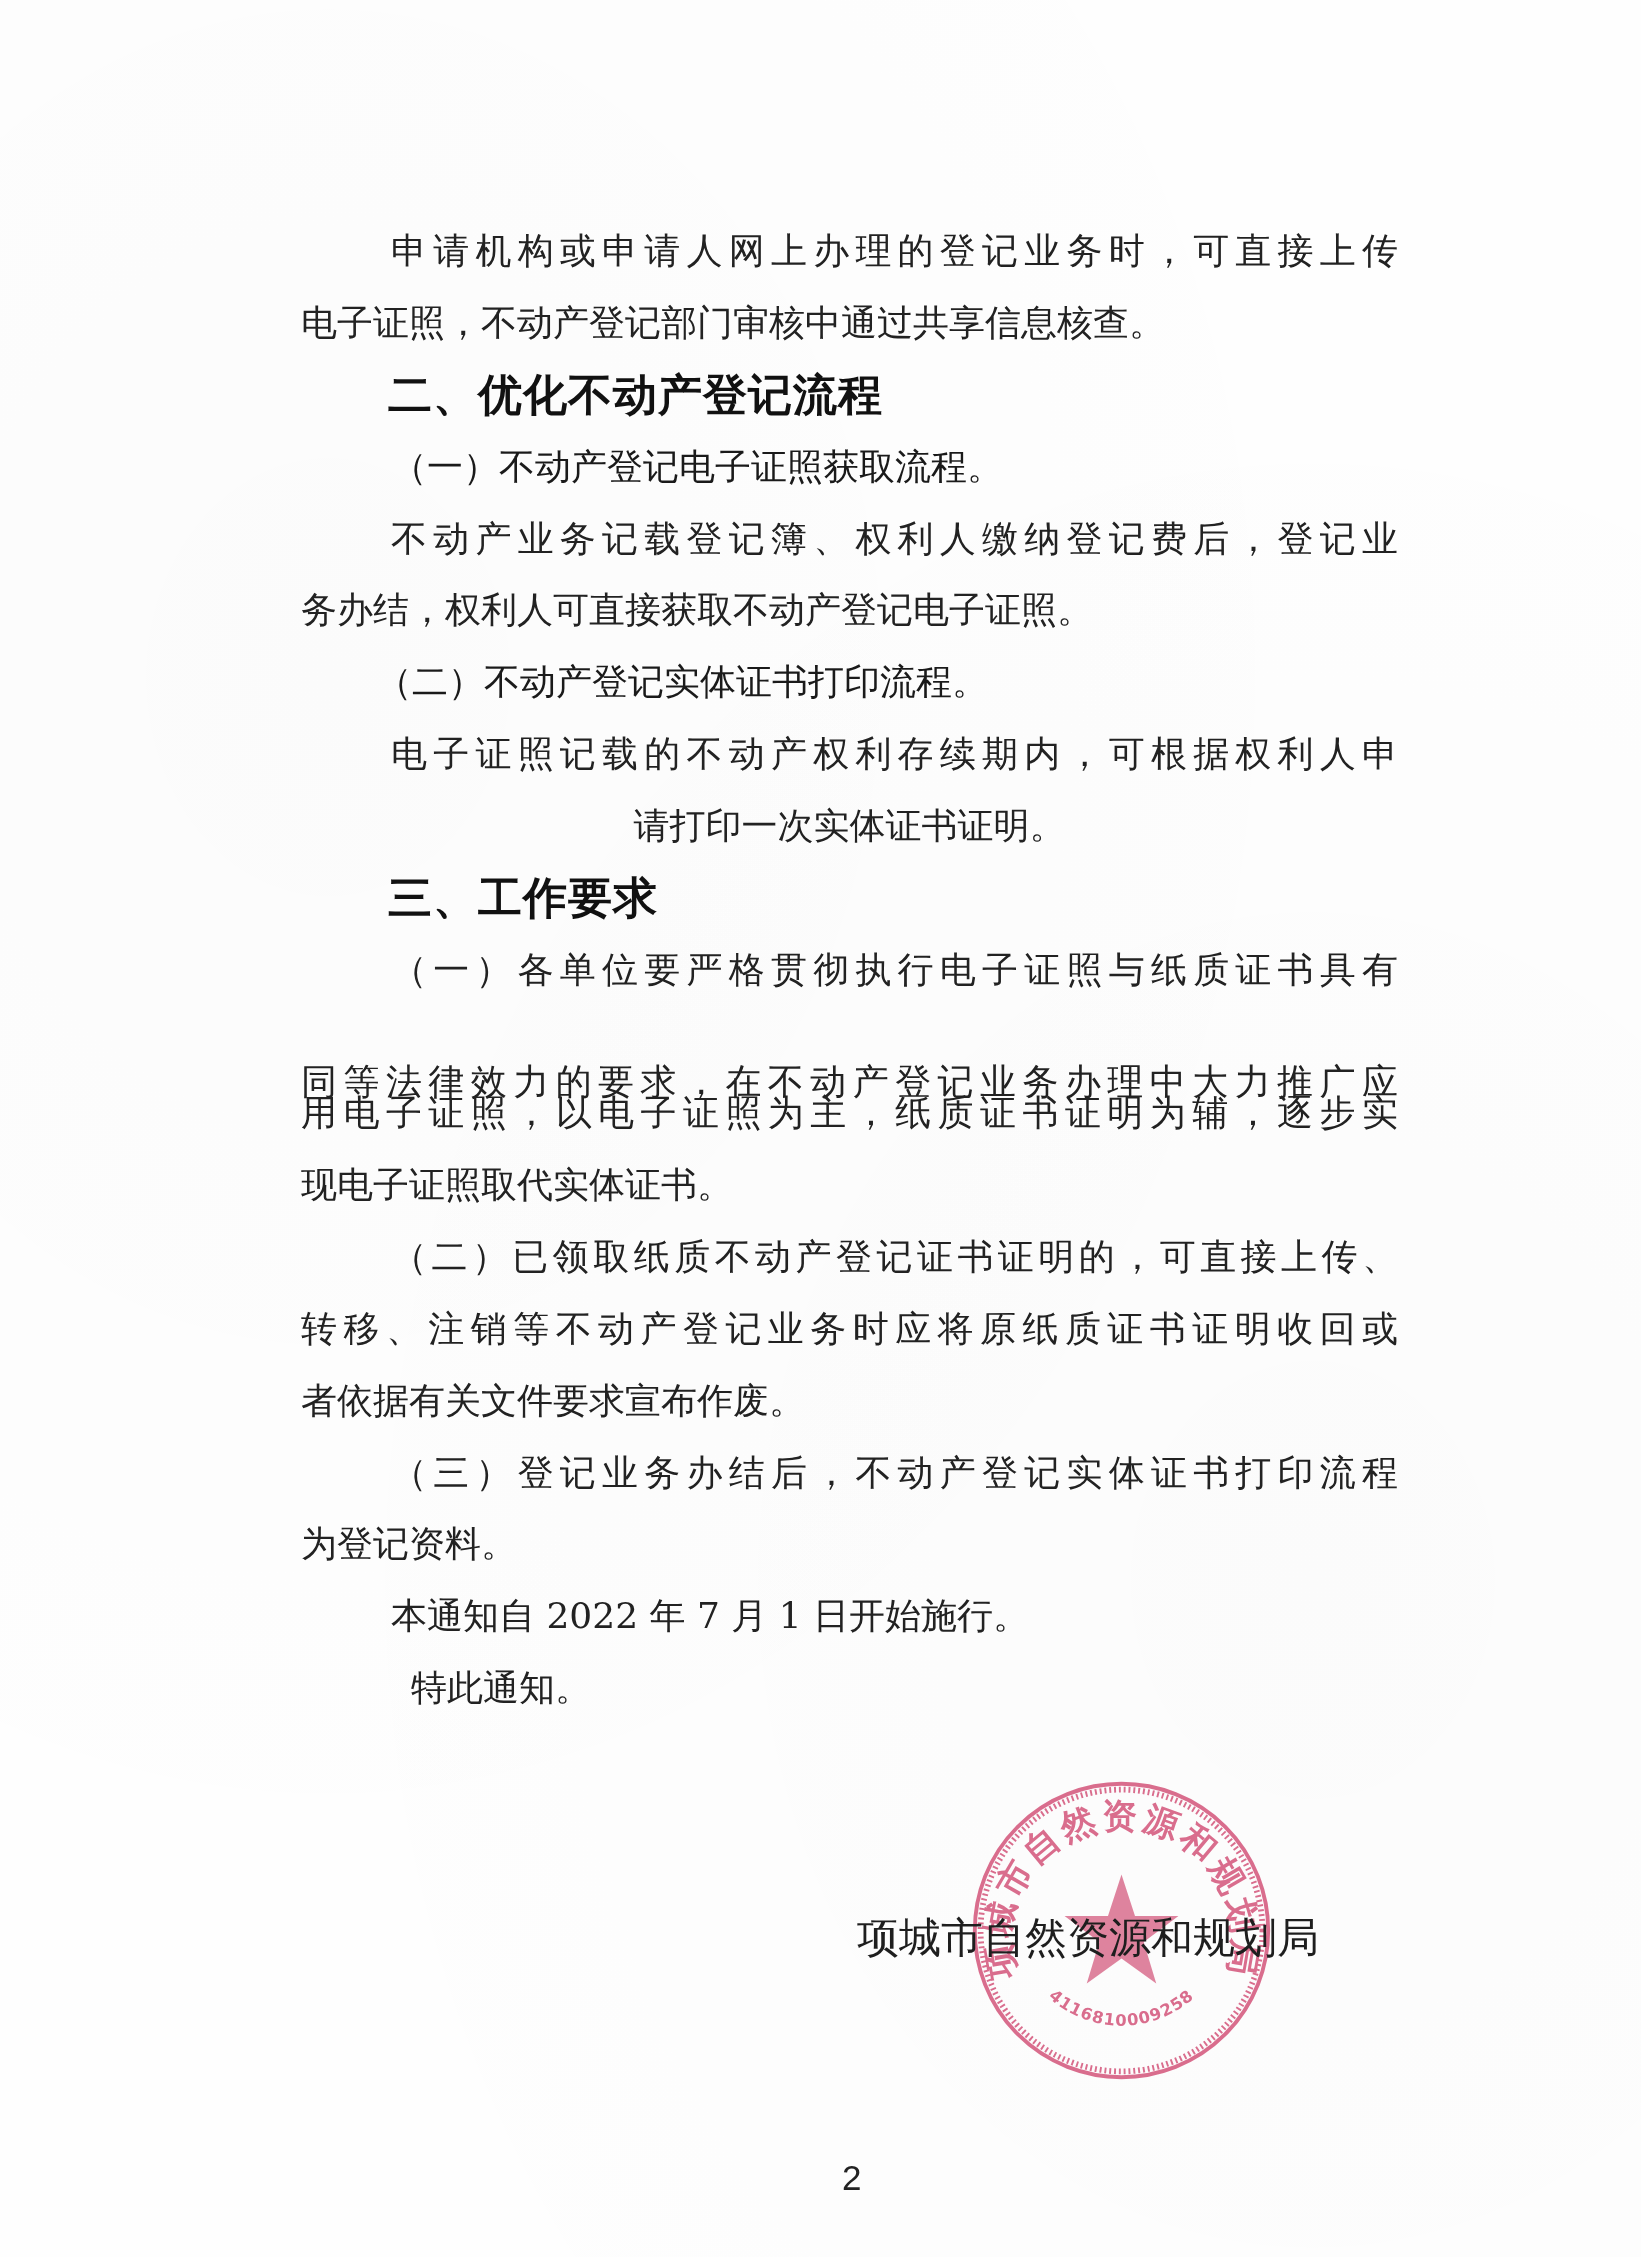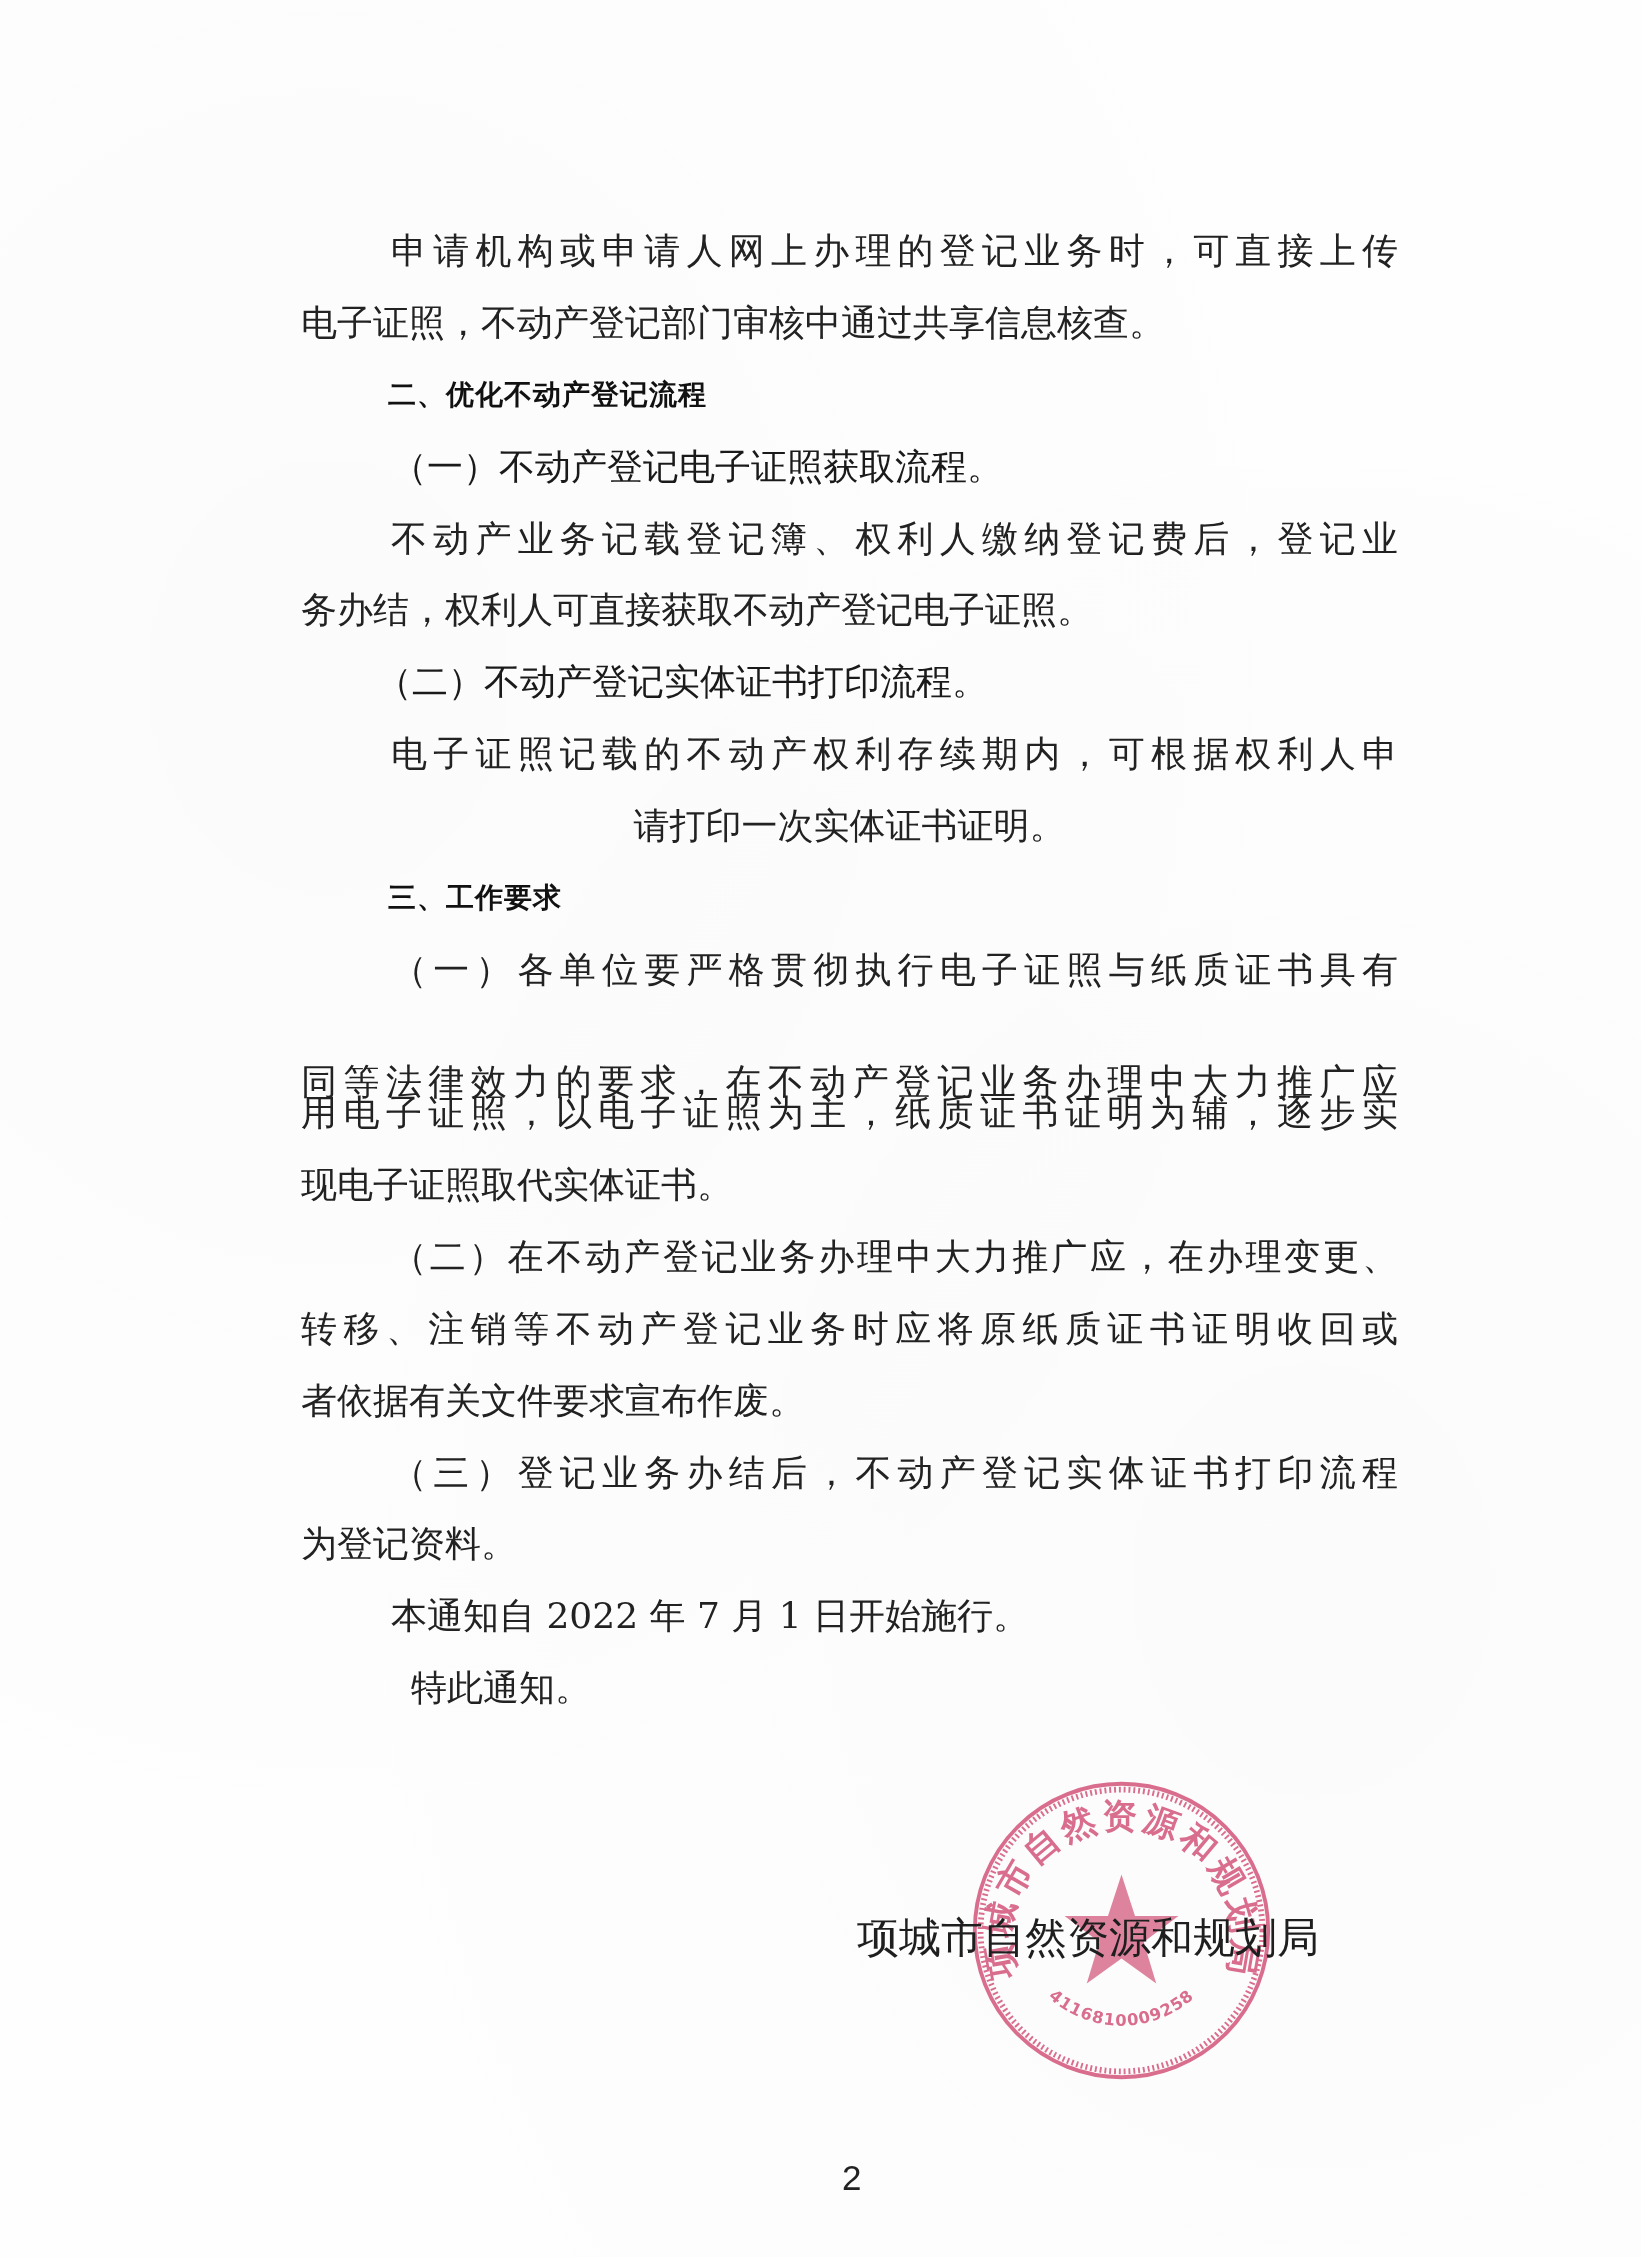--- a/index.html
+++ b/index.html
@@ -26,21 +26,21 @@
     white-space: nowrap;
     font-family: "DejaVu Serif", "Liberation Serif", serif;
     font-weight: 400;
     color: #222;
   }
   .line.full { text-align: justify; text-align-last: justify; }
   .line.indent { padding-left: 90px; width: 1007px; }
   .line.heading {
     font-family: "DejaVu Sans", "Liberation Sans", sans-serif;
     font-weight: 700;
-    font-size: 28px;
+    font-size: 44px;
     color: #111;
     letter-spacing: 1px;
   }
   .line.subheading {
     font-family: "DejaVu Serif", "Liberation Serif", serif;
     color: #1a1a1a;
   }
   .signature {
     position: absolute;
     font-size: 42px;
@@ -79,21 +79,21 @@
       <div class="line indent full" style="top: 503px;">不动产业务记载登记簿、权利人缴纳登记费后，登记业</div>
       <div class="line" style="top: 574px;">务办结，权利人可直接获取不动产登记电子证照。</div>
       <div class="line subheading" style="top: 646px; left: 376px; width: auto;">（二）不动产登记实体证书打印流程。</div>
       <div class="line indent full" style="top: 718px;">电子证照记载的不动产权利存续期内，可根据权利人申</div>
       <div class="line" style="top: 790px; text-align: center;">请打印一次实体证书证明。</div>
       <div class="line heading" style="top: 862px; left: 388px; width: auto;">三、工作要求</div>
       <div class="line indent full" style="top: 934px;">（一）各单位要严格贯彻执行电子证照与纸质证书具有</div>
       <div class="line full" style="top: 1046px;">同等法律效力的要求，在不动产登记业务办理中大力推广应</div>
       <div class="line full" style="top: 1077px;">用电子证照，以电子证照为主，纸质证书证明为辅，逐步实</div>
       <div class="line" style="top: 1149px;">现电子证照取代实体证书。</div>
-      <div class="line indent full" style="top: 1221px;">（二）在不动产登记业务办理中大力推广应，在办理变更、</div>
+      <div class="line indent full" style="top: 1221px;">（二）已领取纸质不动产登记证书证明的，可直接上传、</div>
       <div class="line full" style="top: 1293px;">转移、注销等不动产登记业务时应将原纸质证书证明收回或</div>
       <div class="line" style="top: 1365px;">者依据有关文件要求宣布作废。</div>
       <div class="line indent full" style="top: 1437px;">（三）登记业务办结后，不动产登记实体证书打印流程</div>
       <div class="line" style="top: 1508px;">为登记资料。</div>
       <div class="line" style="top: 1580px; left: 391px; width: auto;">本通知自 2022 年 7 月 1 日开始施行。</div>
       <div class="line" style="top: 1652px; left: 391px; width: auto; margin-left: 20px;">特此通知。</div>
     </div>
 
   <svg class="stamp" viewBox="0 0 316 316">
     <defs>

